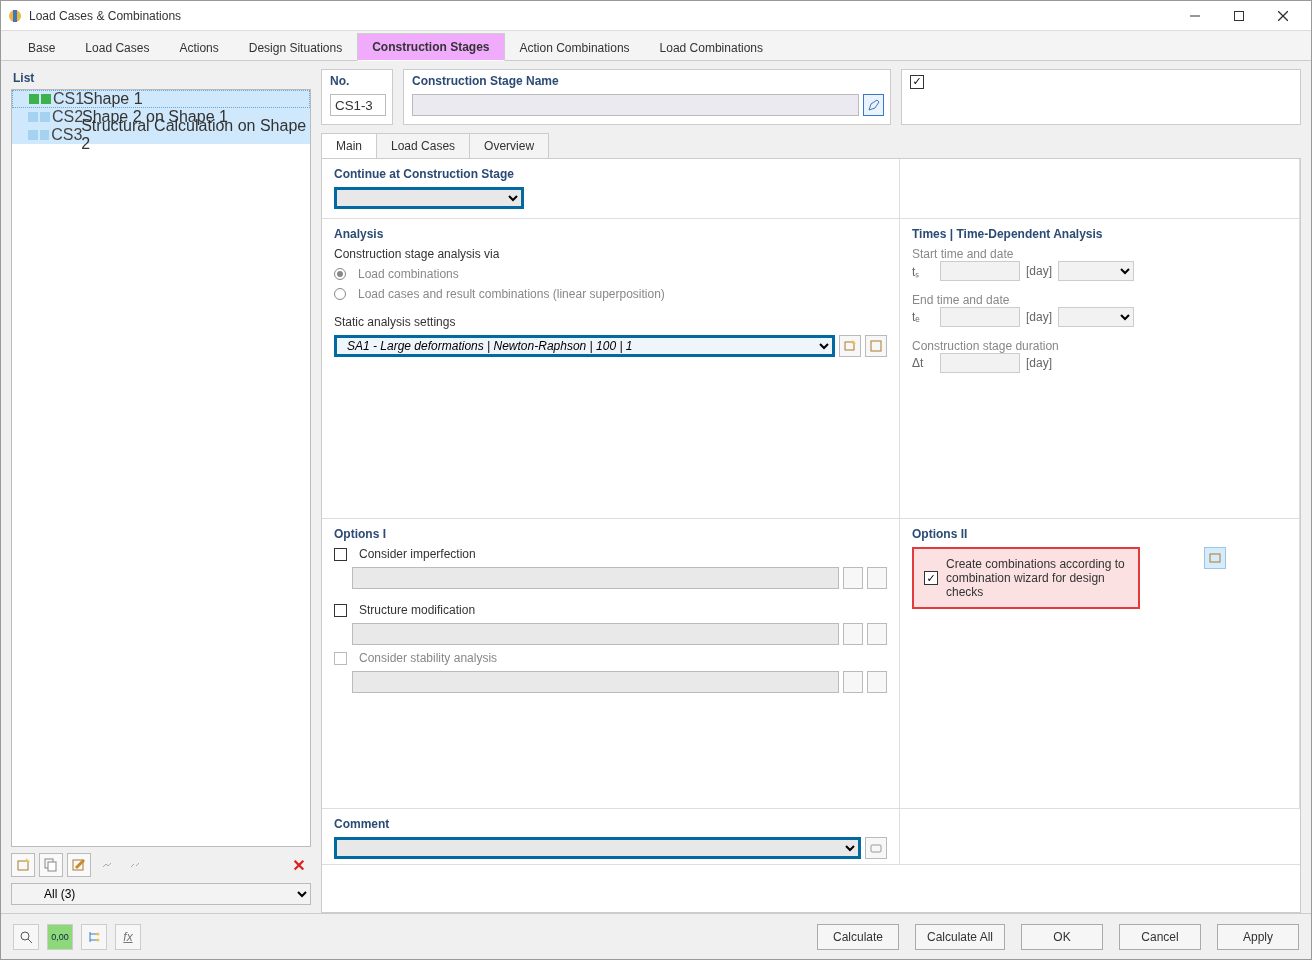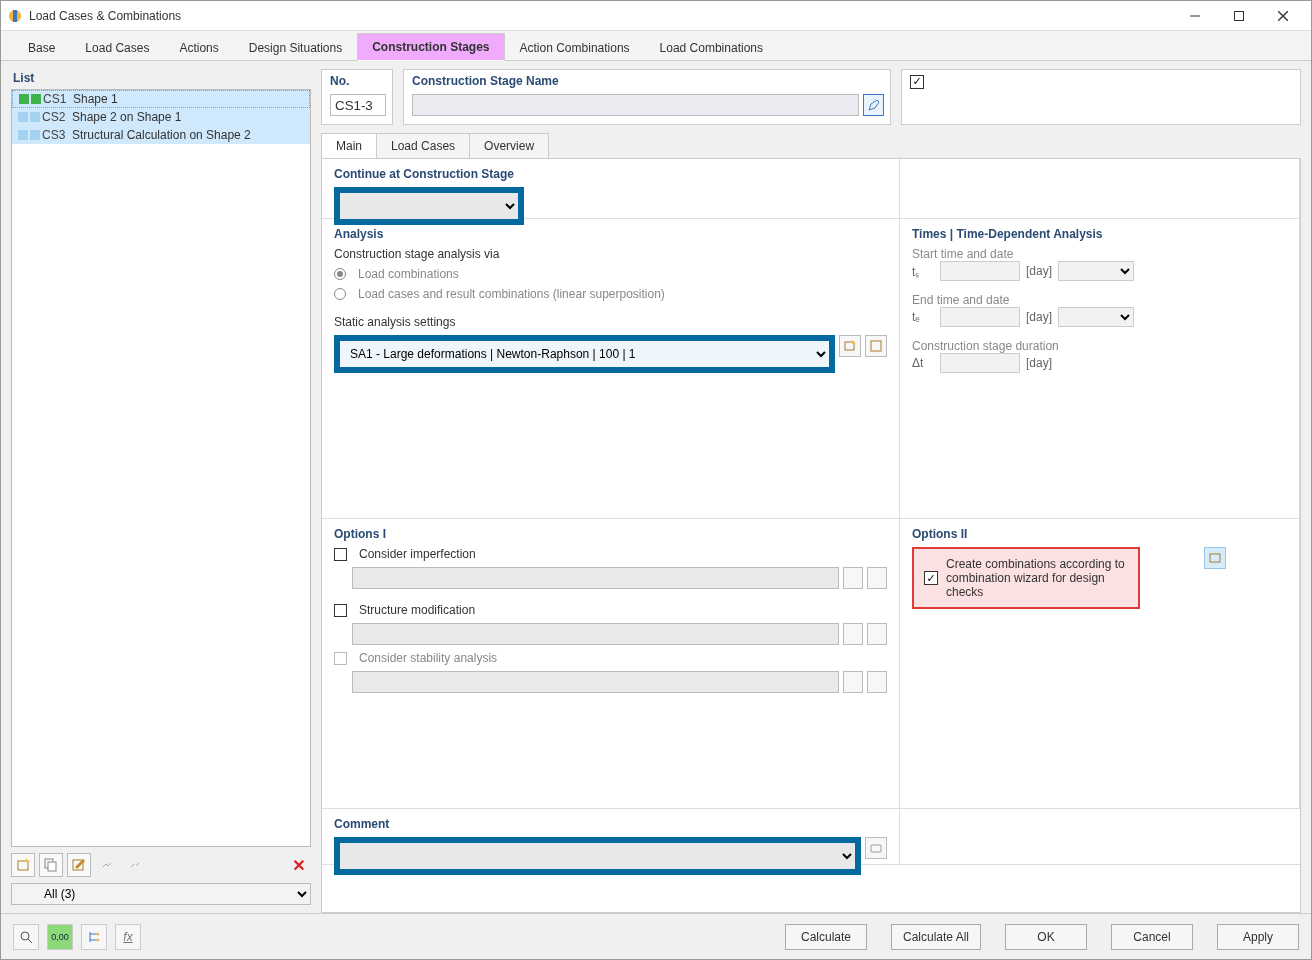--- a/index.html
+++ b/index.html
@@ -9,21 +9,21 @@
 .titlebar .icon { width:16px;height:16px;margin-right:6px;display:inline-flex;align-items:center;justify-content:center;}
 .titlebar .title { flex:1; font-size:12px; color:#333;}
 .titlebar .ctl { width:44px;height:28px;display:flex;align-items:center;justify-content:center;color:#333;}
 .tabs { height:30px; background:#f4f4f4; display:flex; align-items:flex-end; border-bottom:1px solid #ccc; padding-left:12px;}
 .tab { padding:6px 14px; font-size:12px; color:#333; border:1px solid transparent; border-bottom:none; position:relative; top:1px;}
 .tab.active { background:#f0abfc; border:1px solid #ccc; border-bottom:1px solid #fff;font-weight:bold;}
 .body { flex:1; display:flex; padding:8px 10px 0 10px; gap:10px; }
 .leftpane { width:300px; display:flex; flex-direction:column; }
 .panelhead { color:#2b4a74; font-weight:600; font-size:12px; padding:2px 2px 4px 2px;}
 .listbox { flex:1; background:#fff; border:1px solid #bbb; overflow:auto;}
-.listrow { display:flex; align-items:center; height:18px; padding-left:6px; font-size:12px;}
+.listrow { display:flex; align-items:center; height:18px; padding-left:16px; font-size:16px;}
 .listrow.selected { background:#cfe8fb; border:1px dotted #6aa5d8; }
 .listrow .sq { width:10px;height:10px;margin-right:2px;}
 .listrow .sq.green{background:#3db24b;}
 .listrow .sq.blue{background:#a6d2f2;}
 .listrow .code{width:30px;color:#444;}
 .lefticons { display:flex; gap:4px; padding:6px 0; align-items:center;}
 .btnicon{width:24px;height:24px;border:1px solid #bbb;background:#f9f9f9;display:flex;align-items:center;justify-content:center;}
 .btnicon.flat{border:none;background:transparent;}
 .redx{ margin-left:auto; color:#d22; font-weight:700; font-size:16px;}
 .filterrow{display:flex;align-items:flex-end;gap:6px;padding-bottom:8px;}
@@ -45,35 +45,35 @@
 .dtab.active{background:#fff;}
 .detailbody{flex:1;background:#fff;border:1px solid #ccc;border-top:none;display:grid;grid-template-columns:1fr 400px;grid-template-rows:60px 300px 290px 56px;overflow:hidden;}
 .section{border-right:1px solid #ddd;border-bottom:1px solid #ddd;padding:8px 12px;}
 .section:last-child{border-right:none;}
 .sechead{color:#2b4a74;font-weight:600;margin-bottom:6px;}
 .subtxt{color:#333;margin:6px 0;}
 .muted{color:#888;}
 .radio{width:12px;height:12px;border:1px solid #888;border-radius:50%;display:inline-block;margin-right:6px;position:relative;vertical-align:-2px;}
 .radio.sel::after{content:"";position:absolute;inset:2px;border-radius:50%;background:#888;}
 .combo{display:flex;}
-.combo select,.combo input{flex:1;height:38px;border:6px solid #0369a1;background:#eef5fb;font-size:12px;padding-left:6px;}
+.combo select,.combo input{flex:1;height:22px;border:3px solid #0369a1;background:#eef5fb;font-size:12px;padding-left:6px;font-style:italic;}
 .combo.gray select,.combo.gray input{background:#e8e8e8;}
 .smicon{width:22px;height:22px;border:1px solid #bbb;background:#f7f7f7;margin-left:4px;display:inline-flex;align-items:center;justify-content:center;}
 .optrow{display:flex;align-items:center;gap:6px;margin:6px 0;}
 .cb{width:13px;height:13px;border:1px solid #333;background:#fff;display:inline-block;margin-right:6px;}
 .opt2box{border:2px solid #e23b3b;background:#fbe1e1;padding:8px 10px;display:flex;gap:8px;align-items:center;width:228px;}
 .timerow{display:flex;align-items:center;gap:6px;margin-bottom:12px;}
 .timerow .sym{width:22px;color:#666;}
 .spin{width:80px;height:20px;border:1px solid #ccc;background:#f2f2f2;}
 .unit{color:#666;}
 .ddl{width:76px;height:20px;border:1px solid #ccc;background:#f2f2f2;}
 .commentcell{grid-column:1/2;}
 .footer{height:46px;background:#f0f0f0;display:flex;align-items:center;padding:0 12px;gap:8px;border-top:1px solid #ccc;}
 .footer .left{display:flex;gap:8px;}
-.footer .right{margin-left:auto;display:flex;gap:24px;}
+.footer .right{margin-left:auto;display:flex;gap:16px;}
 .btn{min-width:82px;height:26px;border:1px solid #aaa;background:#f6f6f6;display:inline-flex;align-items:center;justify-content:center;font-size:12px;}
 .btn.wide{min-width:90px;}
 .fticon{width:26px;height:26px;border:1px solid #ccc;background:#f7f7f7;display:flex;align-items:center;justify-content:center;}
 .fticon.green{background:#8dd97a;}
 svg{display:block;}
 </style>
 </head>
 <body>
 
 <div class="window">

